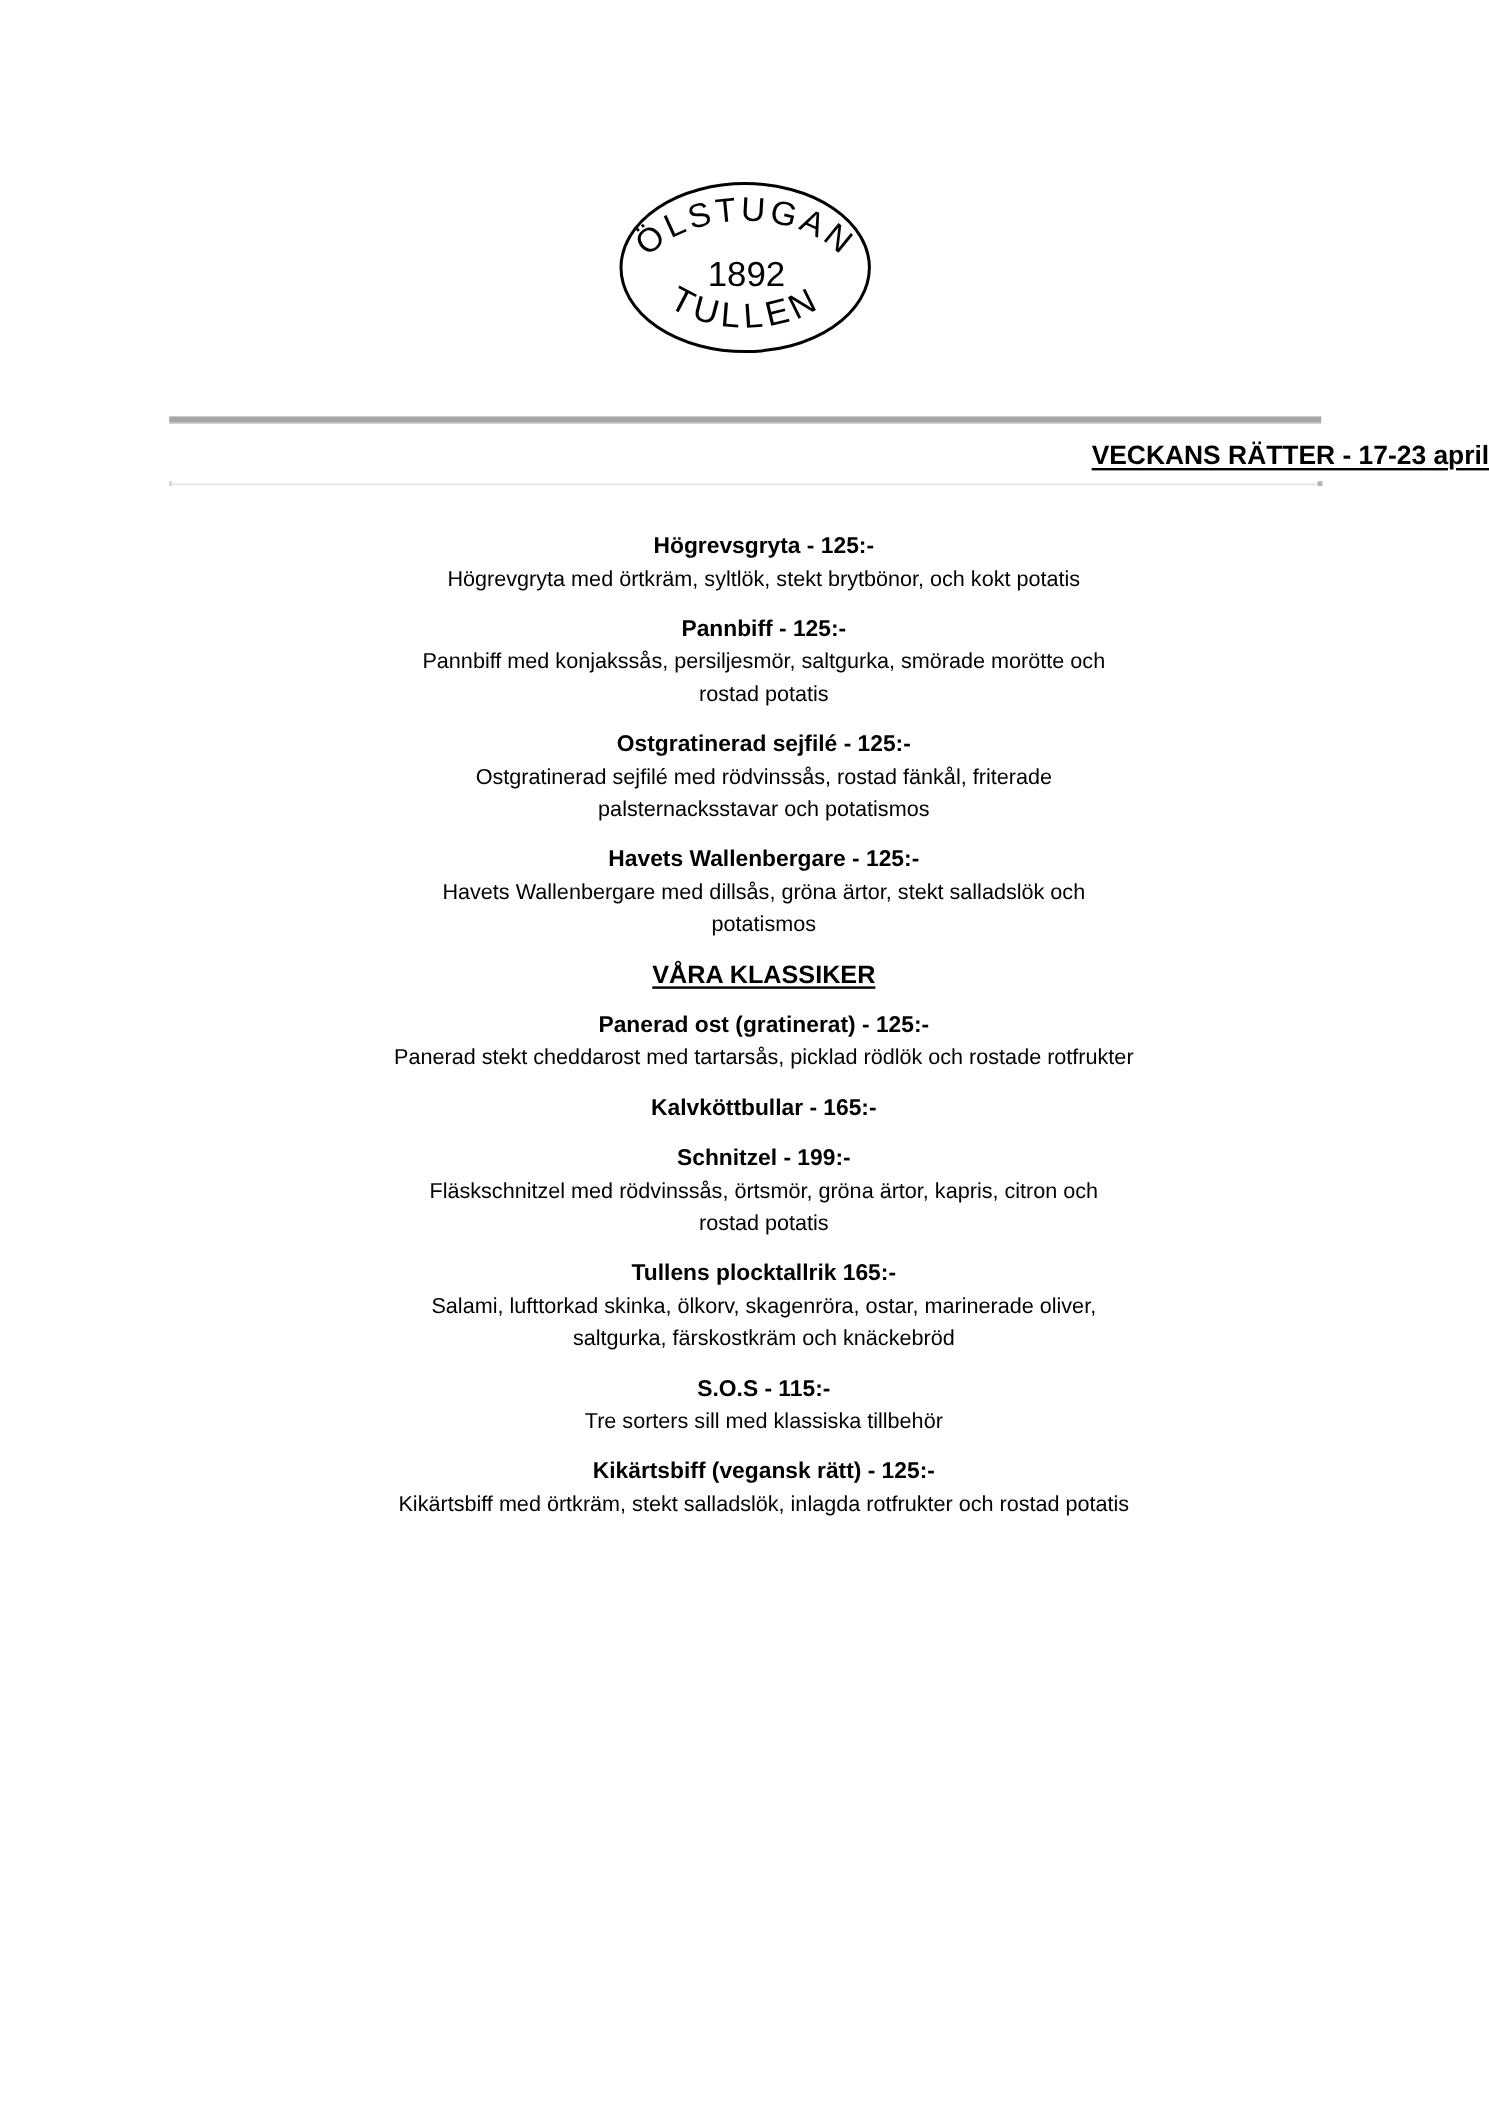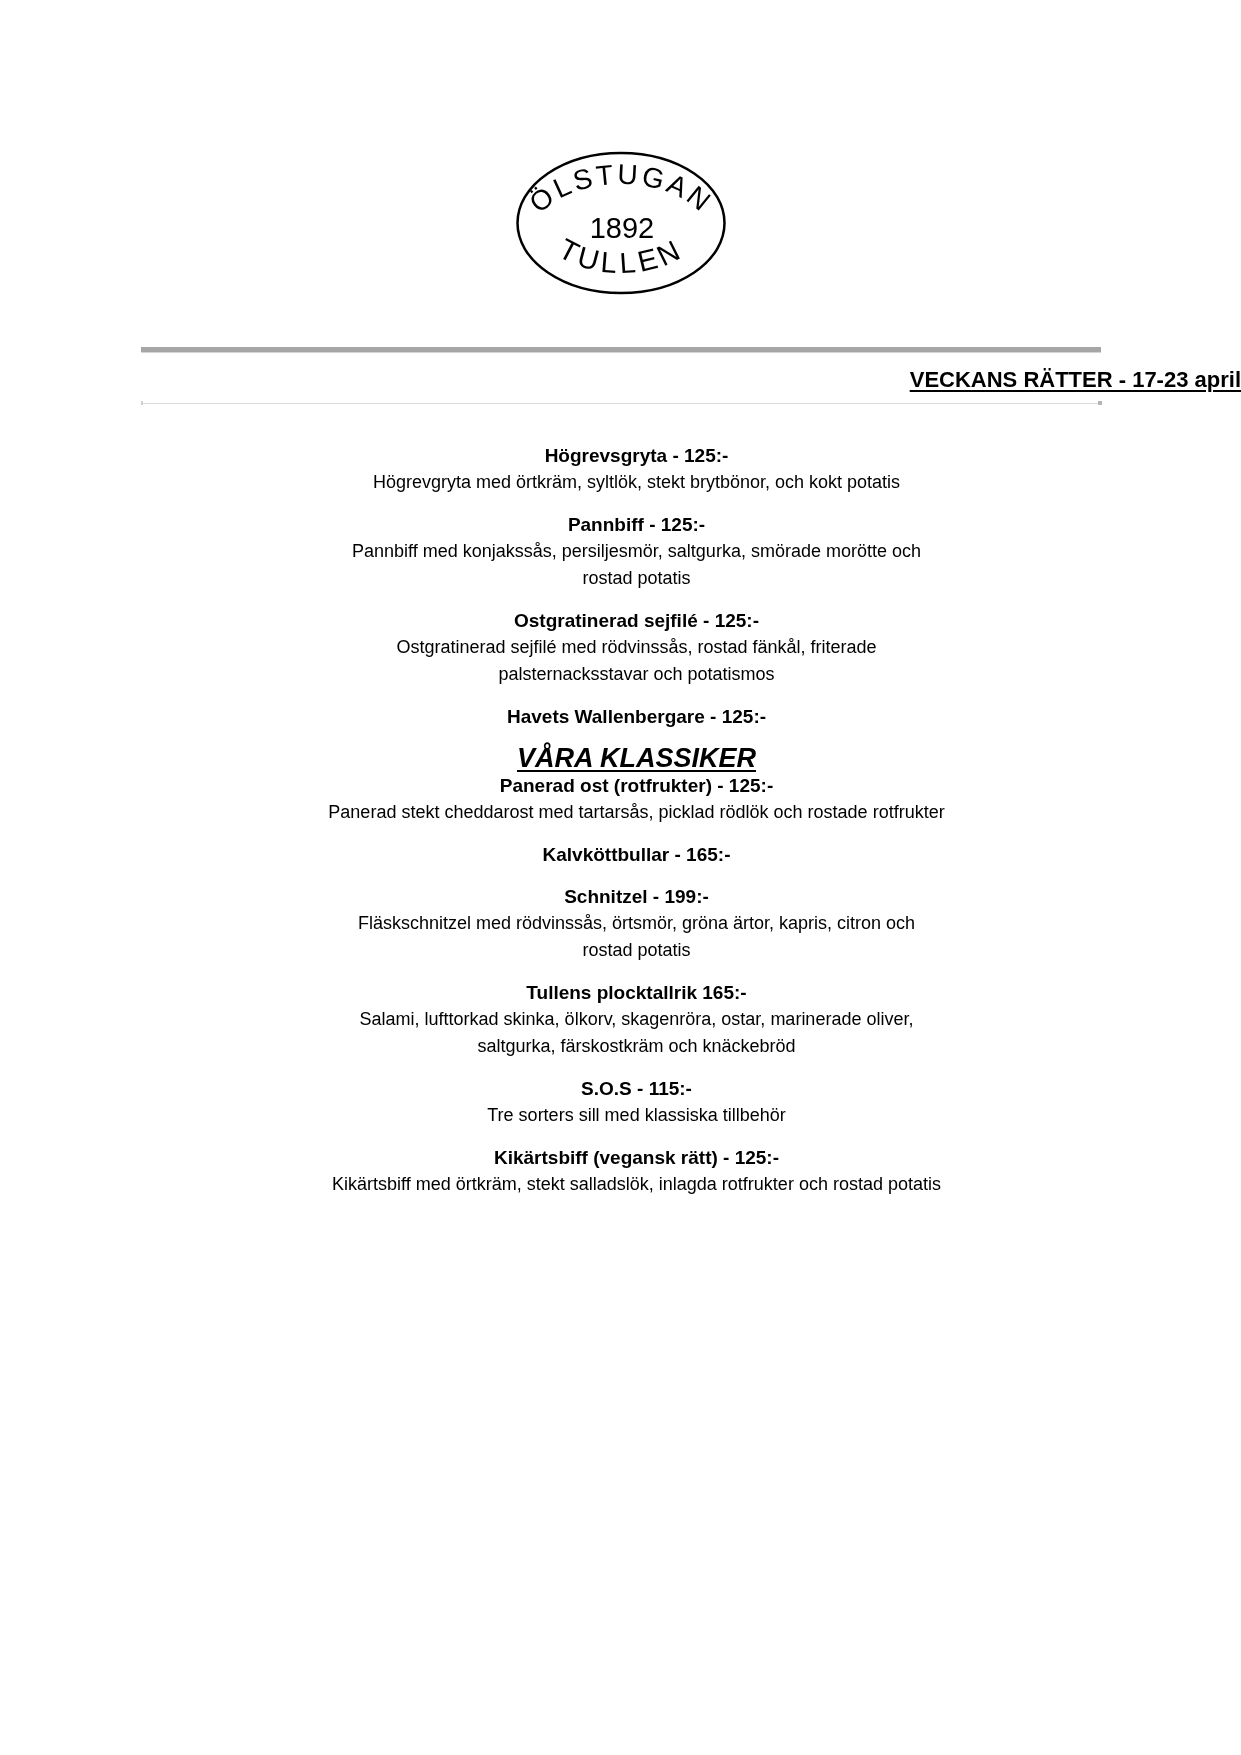--- a/index.html
+++ b/index.html
@@ -53,22 +53,22 @@
   .item{margin-bottom:15px;}
   .item-title{
     font-weight:bold;
     font-size:19px;
   }
   .item-desc{
     white-space:pre-line;
   }
   .section-heading{
     font-weight:bold;
-    font-size:27px;
-    font-style:italic;
+    font-size:21px;
+    margin-bottom:15px;
   }
   .section-heading span{
     text-decoration:underline;
     text-decoration-thickness:2px;
     text-underline-offset:3px;
   }
 </style>
 </head>
 <body>
 
@@ -111,28 +111,30 @@
     </div>
 
     <div class="item">
       <div class="item-title">Ostgratinerad sejfilé - 125:-</div>
       <div class="item-desc">Ostgratinerad sejfilé med rödvinssås, rostad fänkål, friterade
 palsternacksstavar och potatismos</div>
     </div>
 
     <div class="item">
       <div class="item-title">Havets Wallenbergare - 125:-</div>
+      <div class="item-desc">Havets Wallenbergare med dillsås, gröna ärtor, stekt salladslök och
+potatismos</div>
     </div>
 
     <div class="section-heading">
       <span>VÅRA KLASSIKER</span>
     </div>
 
     <div class="item">
-      <div class="item-title">Panerad ost (rotfrukter) - 125:-</div>
+      <div class="item-title">Panerad ost (gratinerat) - 125:-</div>
       <div class="item-desc">Panerad stekt cheddarost med tartarsås, picklad rödlök och rostade rotfrukter</div>
     </div>
 
     <div class="item">
       <div class="item-title">Kalvköttbullar - 165:-</div>
     </div>
 
     <div class="item">
       <div class="item-title">Schnitzel - 199:-</div>
       <div class="item-desc">Fläskschnitzel med rödvinssås, örtsmör, gröna ärtor, kapris, citron och

